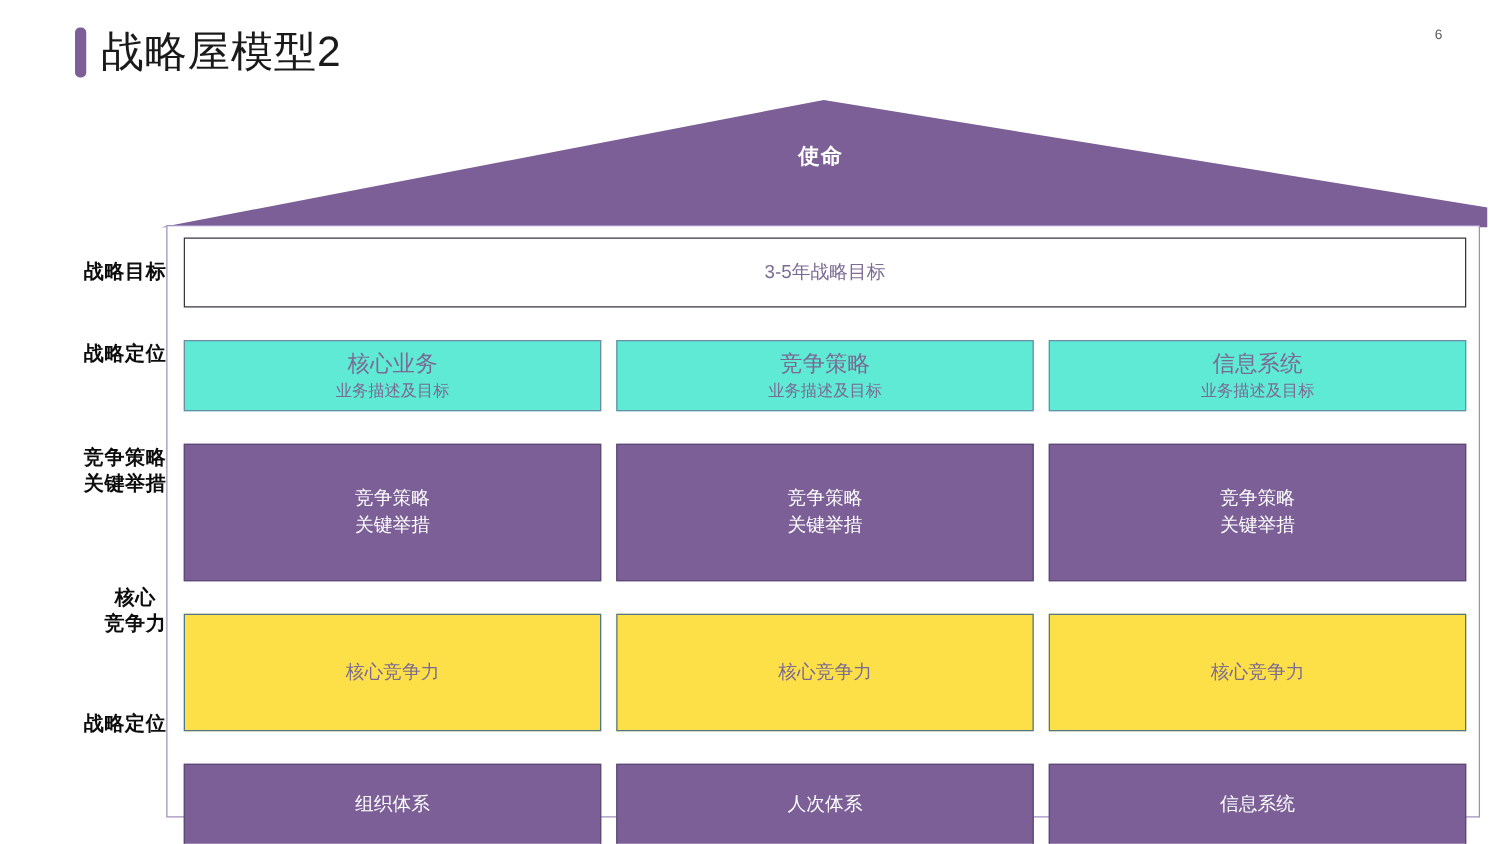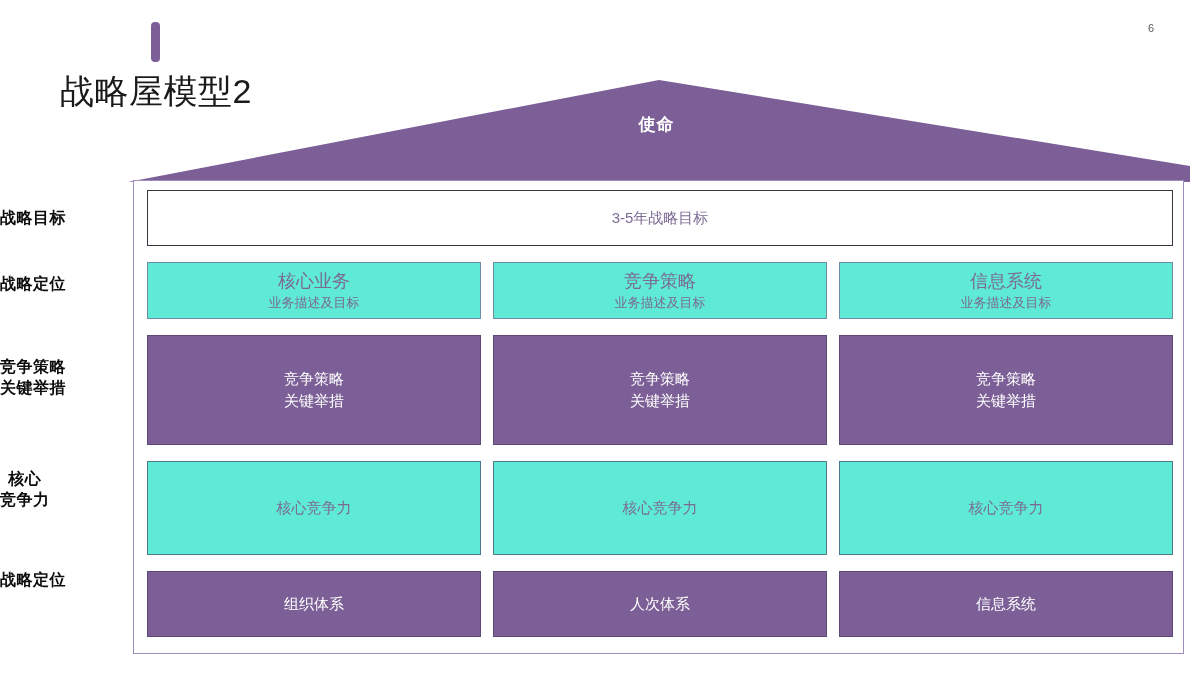--- a/index.html
+++ b/index.html
@@ -16,21 +16,20 @@
   }
 
   
   .title-wrap {
     position: absolute;
     left: 60px;
     top: 22px;
     display: flex;
     align-items: center;
     gap: 12px;
-    flex-direction: column;
   }
   .title-accent {
     width: 9px;
     height: 40px;
     background: #7B5F96;
     border-radius: 4px;
     flex: none;
   }
   .title-text {
     font-size: 34px;
@@ -95,21 +94,21 @@
   .rows {
     position: absolute;
     left: 147px;
     top: 110px;
     width: 1026px;
   }
 
   .row {
     display: flex;
     gap: 12px;
-    margin-bottom: 16px;
+    margin-bottom: 26px;
   }
   .row:last-child { margin-bottom: 0; }
 
   .cell {
     flex: 1 1 0;
     box-sizing: border-box;
     display: flex;
     flex-direction: column;
     align-items: center;
     justify-content: center;
@@ -126,21 +125,21 @@
     background: #5eead4;
     border: 1.3px solid #6E8CA6;
     height: 57px;
   }
   .cell.strategy {
     background: #7B5F96;
     border: 1.3px solid #5E4876;
     height: 110px;
   }
   .cell.core {
-    background: #5eead4;
+    background: #fde047;
     border: 1.3px solid #50768C;
     height: 94px;
   }
   .cell.system {
     background: #7B5F96;
     border: 1.3px solid #5E4876;
     height: 66px;
   }
 
   .t-purple { color: #7B6B94; }
@@ -153,21 +152,21 @@
   
   .labels {
     position: absolute;
     left: 0;
     top: 110px;
     width: 133px;
   }
   .label-row {
     display: flex;
     align-items: center;
-    justify-content: flex-start;
+    justify-content: flex-end;
     text-align: center;
     font-weight: bold;
     font-size: 16px;
     color: #0d0d0d;
     line-height: 1.3;
     margin-bottom: 10px;
     letter-spacing: 0.5px;
   }
   .label-row:last-child { margin-bottom: 0; }
   .lr-goal     { height: 56px; }

